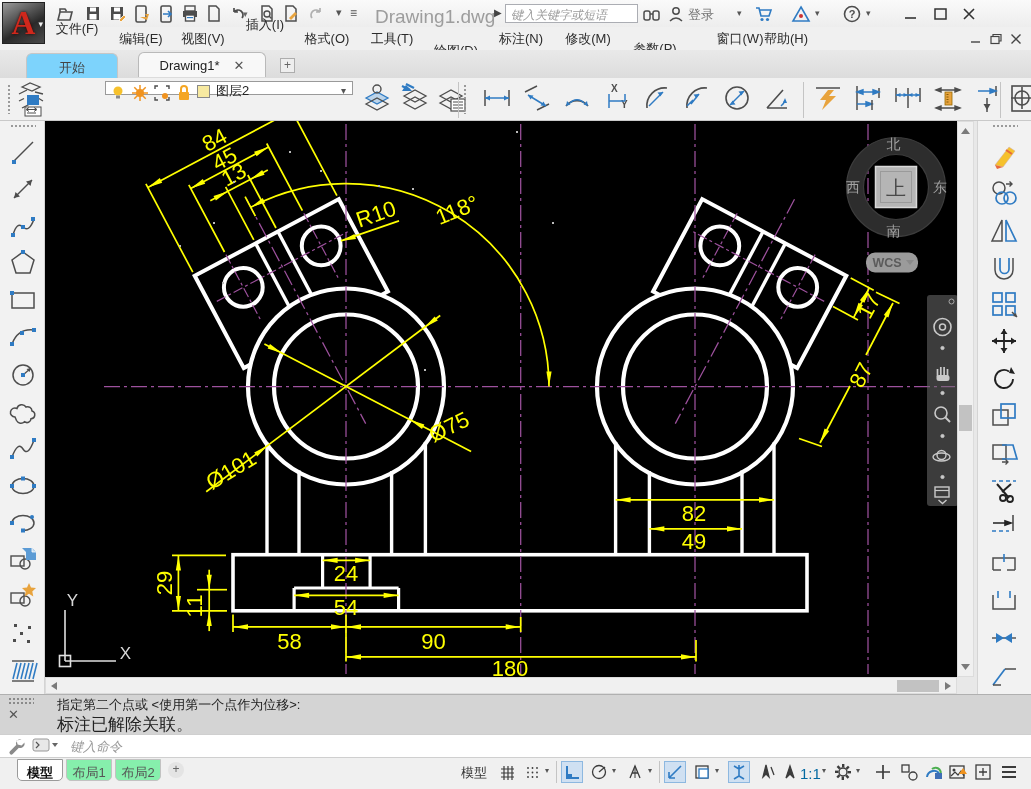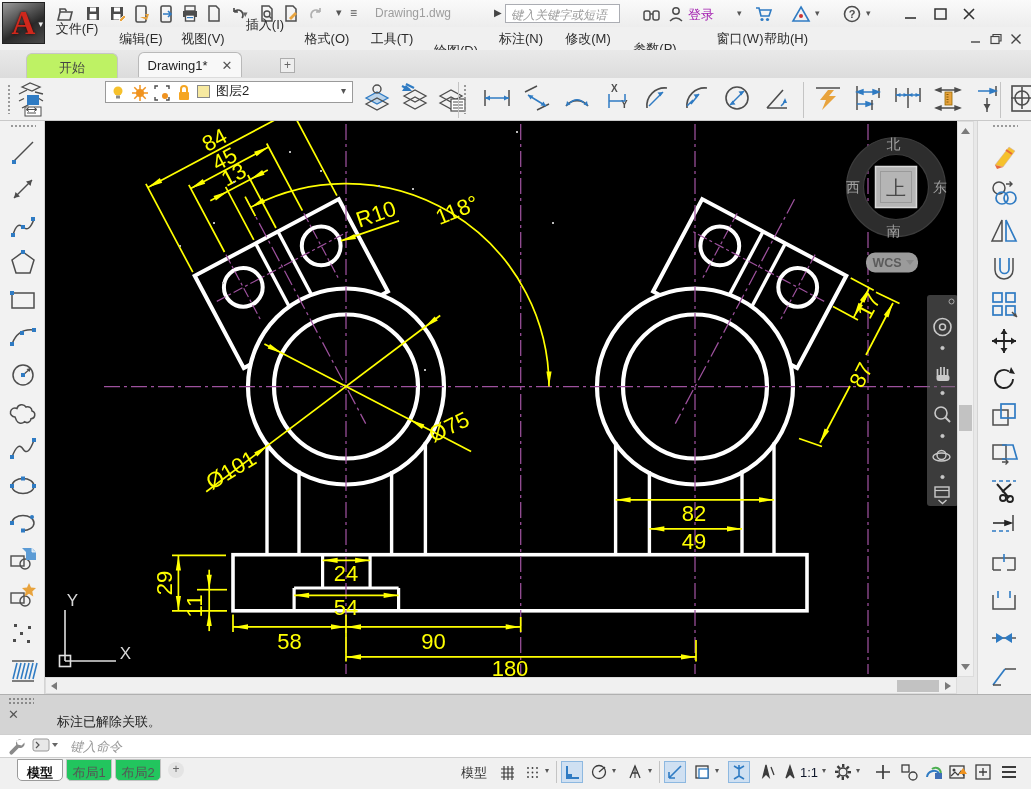--- a/index.html
+++ b/index.html
@@ -1,43 +1,43 @@
 <!DOCTYPE html>
 <html><head><meta charset="utf-8"><style>
 *{margin:0;padding:0;box-sizing:border-box}
 html,body{width:1031px;height:789px;overflow:hidden;font-family:"Liberation Sans",sans-serif;background:#f0f0f0}
 #titlebar{position:absolute;left:0;top:0;width:1031px;height:27px;background:linear-gradient(#fafafa,#ededed)}
 #alogo{position:absolute;left:2px;top:2px;width:43px;height:42px;background:linear-gradient(150deg,#9a9a9a,#2a2a2a 60%,#4a4a4a);border:1px solid #222;z-index:30;text-align:center}
 #alogoA{font-size:33px;font-weight:bold;color:#d0281c;line-height:40px;text-shadow:0 0 3px #300;font-family:"Liberation Serif",serif}
 #alogodn{color:#eee;font-size:9px;position:absolute;right:1px;top:16px}
-#searchbox{position:absolute;left:505px;top:4px;width:115px;height:19px;background:#fff;border:1px solid #abadb3;font-size:12px;font-style:italic;color:#9b9b9b;padding:2px 0 0 5px}
+#searchbox{position:absolute;left:505px;top:4px;width:133px;height:19px;background:#fff;border:1px solid #abadb3;font-size:12px;font-style:italic;color:#9b9b9b;padding:2px 0 0 5px}
 #menubar{position:absolute;left:0;top:27px;width:1031px;height:23px;background:#f0f0f0}
 .mi{position:absolute;width:64px;text-align:center;font-size:13px;color:#2b2b2b}
 #tabbar{position:absolute;left:0;top:50px;width:1031px;height:28px;background:linear-gradient(#e9e9e9,#dcdcdc)}
 .tab{position:absolute;height:25px;font-size:13px;text-align:center;padding-top:5px;border-radius:6px 6px 0 0}
-.tab.inactive{background:#bef264;border:1px solid #c6c6c6;border-bottom:none;color:#444}
+.tab.inactive{background:#7dd3fc;border:1px solid #c6c6c6;border-bottom:none;color:#444}
 .tab.active{background:#f8f8f8;border:1px solid #b9b9b9;border-bottom:none;color:#222}
 #toolbar{position:absolute;left:0;top:78px;width:1031px;height:43px;background:#f1f1f1;border-bottom:1px solid #c9c9c9}
-#layercombo{position:absolute;left:105px;top:81px;width:248px;height:22px;background:#fff;border:1px solid #9a9a9a;display:flex}
+#layercombo{position:absolute;left:105px;top:81px;width:248px;height:14px;background:#fff;border:1px solid #9a9a9a;display:flex}
 #layerswatch{width:13px;height:13px;background:#f7e9a0;border:1px solid #888;margin:3px 0 0 3px;display:inline-block}
 .grip{position:absolute;width:4px;height:30px;background-image:radial-gradient(circle,#9a9a9a 1px,transparent 1.2px);background-size:4px 4px}
 .grip2{position:absolute;width:26px;height:5px;background-image:radial-gradient(circle,#9a9a9a 1px,transparent 1.2px);background-size:4px 4px}
 .grip3{position:absolute;width:26px;height:8px;background-image:radial-gradient(circle,#8a8a8a 1px,transparent 1.2px);background-size:4px 4px}
 .vsep{position:absolute;top:82px;height:36px;width:1px;background:#c4c4c4}
 .vsep2{position:absolute;top:761px;height:22px;width:1px;background:#c4c4c4}
 #mainbg{position:absolute;left:0;top:121px;width:1031px;height:573px;background:#e8e8e8}
 #leftstrip{position:absolute;left:0;top:121px;width:45px;height:573px;background:#f2f2f2;border-right:1px solid #d4d4d4}
 #rightstrip{position:absolute;left:977px;top:121px;width:54px;height:573px;background:#f2f2f2;border-left:1px solid #d4d4d4}
 #canvasbox{position:absolute;left:45px;top:121px;width:912px;height:556px;border-bottom:1px solid #9a9a9a}
 #vscroll{position:absolute;left:957px;top:121px;width:17px;height:556px;background:#f0f0f0;border:1px solid #dcdcdc}
 #hscroll{position:absolute;left:45px;top:677px;width:912px;height:17px;background:#f0f0f0;border:1px solid #dcdcdc}
 #cmdhist{position:absolute;left:0;top:694px;width:1031px;height:40px;background:#d4d4d4;border-top:1px solid #b0b0b0}
 #cmdline{position:absolute;left:0;top:734px;width:1031px;height:23px;background:#fff;border-top:1px solid #cfcfcf}
 #statusbar{position:absolute;left:0;top:757px;width:1031px;height:32px;background:#f0f0f0;border-top:1px solid #cfcfcf}
-.ltab{position:absolute;top:759px;height:22px;font-size:13px;color:#555;text-align:center;padding-top:4px;background:#22c55e;border:1px solid #c2c2c2;border-radius:0 0 5px 5px}
+.ltab{position:absolute;top:759px;height:22px;font-size:13px;color:#555;text-align:center;padding-top:4px;background:#86efac;border:1px solid #c2c2c2;border-radius:0 0 5px 5px}
 .ltab.active2{background:#fff;color:#111;font-weight:bold;border-color:#9a9a9a}
 
 #page{position:absolute;left:0;top:0;width:1031px;height:789px}
 #page > svg{position:absolute}
 </style></head>
 <body>
 <div id="page">
     <div id="titlebar"></div>
 <div id="alogo"><span id="alogoA">A</span><span id="alogodn">▾</span></div>
 <svg style="position:absolute;left:56px;top:4px" width="20" height="20">
@@ -82,33 +82,33 @@
 <svg style="position:absolute;left:282px;top:4px" width="20" height="20">
       <path d="M4 2 H11 L14 5 V17 H4 Z" fill="none" stroke="#4d4d4d" stroke-width="1.5"></path>
       <path d="M7 14 L13 8 L15 10 L9 16 Z" fill="#e8a33d"></path>
     </svg>
 <svg style="position:absolute;left:308px;top:4px" width="20" height="20">
       <path d="M4 14 A5 5 0 0 1 12 8 M12 8 V4 M12 8 H8" fill="none" stroke="#b0b0b0" stroke-width="1.7"></path>
     </svg>
 <span style="position:absolute;left:243px;top:9px;color:#666;font-size:9px">▾</span>
 <span style="position:absolute;left:336px;top:6px;color:#555;font-size:11px">▾</span>
 <span style="position:absolute;left:350px;top:6px;color:#555;font-size:12px">≡</span>
-<div style="position:absolute;left:375px;top:6px;width:100px;color:#9d9d9d;font-size:12px">Drawing1.dwg</div>
+<div style="position:absolute;left:375px;top:6px;width:100px;color:#9d9d9d;font-size:19px">Drawing1.dwg</div>
 <div style="position:absolute;left:494px;top:7px;color:#444;font-size:10px">▶</div>
 <div id="searchbox">键入关键字或短语</div>
 <svg style="position:absolute;left:642px;top:5px" width="20" height="18">
       <rect x="2" y="6" width="6" height="9" rx="2" fill="none" stroke="#4d4d4d" stroke-width="1.5"></rect>
       <rect x="11" y="6" width="6" height="9" rx="2" fill="none" stroke="#4d4d4d" stroke-width="1.5"></rect>
       <path d="M8 9 h3" stroke="#4d4d4d" stroke-width="1.5"></path>
     </svg>
 <svg style="position:absolute;left:666px;top:4px" width="20" height="20">
       <circle cx="10" cy="7" r="3.2" fill="none" stroke="#4d4d4d" stroke-width="1.5"></circle>
       <path d="M4 17 Q10 11 16 17" fill="none" stroke="#4d4d4d" stroke-width="1.5"></path>
     </svg>
-<div style="position:absolute;left:688px;top:6px;font-size:13px;color:#a21caf">登录</div>
+<div style="position:absolute;left:688px;top:6px;font-size:13px;color:#737373">登录</div>
 <span style="position:absolute;left:737px;top:8px;color:#555;font-size:9px">▾</span>
 <svg style="position:absolute;left:753px;top:4px" width="22" height="20">
       <path d="M3 4 H6 L8 12 H16 L18 6 H7" fill="none" stroke="#2f7bc3" stroke-width="1.6"></path>
       <circle cx="9" cy="15.5" r="1.6" fill="#2f7bc3"></circle>
       <circle cx="14.5" cy="15.5" r="1.6" fill="#2f7bc3"></circle>
     </svg>
 <svg style="position:absolute;left:790px;top:4px" width="22" height="20">
       <path d="M11 3 L19 17 H3 Z" fill="none" stroke="#2f7bc3" stroke-width="1.6"></path>
       <circle cx="11" cy="12" r="2" fill="#c33"></circle>
     </svg>
@@ -145,21 +145,21 @@
     </svg>
 <svg style="position:absolute;left:987px;top:32px" width="16" height="14">
       <rect x="4" y="4.5" width="8" height="7" fill="none" stroke="#444" stroke-width="1.2"></rect>
       <path d="M6 4.5 V2.5 H14 V9 H12" fill="none" stroke="#444" stroke-width="1.2"></path>
     </svg>
 <svg style="position:absolute;left:1008px;top:32px" width="16" height="14">
       <path d="M3.5 2.5 L12.5 11.5 M12.5 2.5 L3.5 11.5" stroke="#444" stroke-width="1.4"></path>
     </svg>
 <div id="tabbar"></div>
 <div class="tab inactive" style="left:26px;top:53px;width:92px">开始</div>
-<div class="tab active" style="left:138px;top:52px;width:104px">Drawing1*<span style="margin-left:14px;color:#555;font-weight:normal">✕</span></div>
+<div class="tab active" style="left:138px;top:52px;width:128px">Drawing1*<span style="margin-left:14px;color:#555;font-weight:normal">✕</span></div>
 <div style="position:absolute;left:280px;top:58px;width:15px;height:15px;border:1px solid #adadad;background:#eee;color:#666;font-size:12px;line-height:13px;text-align:center">+</div>
 <div id="toolbar"></div>
 <div class="grip" style="left:7px;top:84px"></div>
 <svg style="position:absolute;left:14px;top:81px" width="34" height="38">
       <path d="M8 6 L16 2 L26 6 L18 10 Z M5 13 L13 9 M21 11 L29 13 M5 20 L10 17.5 M24 17 L29 20 M8 27 L16 23" stroke="#4d4d4d" fill="none" stroke-width="1.3"></path>
       <rect x="13" y="14" width="12" height="10" fill="#2f7bc3"></rect>
       <rect x="11" y="26" width="16" height="9" fill="#fff" stroke="#4d4d4d"></rect>
       <path d="M13 28.5 h9 m-9 3.5 h9 m-2-5.5 l3 2 l-3 2 m-5-4 l-3 2 l3 2" stroke="#4d4d4d" stroke-width="1" fill="none"></path>
     </svg>
 <div id="layercombo">
@@ -647,21 +647,22 @@
 <svg style="position:absolute;left:47px;top:679px" width="14" height="14">
       <path d="M4 7 L10 3 V11 Z" fill="#7a7a7a"></path>
     </svg>
 <svg style="position:absolute;left:941px;top:679px" width="14" height="14">
       <path d="M10 7 L4 3 V11 Z" fill="#7a7a7a"></path>
     </svg>
 <div style="position:absolute;left:897px;top:680px;width:42px;height:12px;background:#c2c2c2"></div>
 <div id="cmdhist"></div>
 <div class="grip3" style="left:8px;top:697px"></div>
 <div style="position:absolute;left:8px;top:707px;color:#555;font-size:13px">✕</div>
-<div style="position:absolute;left:57px;top:713px;font-size:13px;color:#222">标注已解除关联。</div>
+<div style="position:absolute;left:57px;top:696px;font-size:13px;color:#222">指定第二个点或 &lt;使用第一个点作为位移&gt;:</div>
+<div style="position:absolute;left:57px;top:713px;font-size:17px;color:#222">标注已解除关联。</div>
 <div id="cmdline"></div>
 <svg style="position:absolute;left:6px;top:737px" width="20" height="20">
       <path d="M15.5 2.5 a4.4 4.4 0 0 0 -5.3 5.6 L4 14.3 a1.9 1.9 0 0 0 2.7 2.7 L12.9 10.8 a4.4 4.4 0 0 0 5.6 -5.3 L15.6 8.4 L11.6 7.4 L10.6 3.4 Z" fill="#8a8a8a"></path>
     </svg>
 <svg style="position:absolute;left:32px;top:738px" width="26" height="15">
       <rect x="1" y="1" width="16" height="12" rx="2" fill="#e8e8e8" stroke="#999"></rect>
       <path d="M4 4 l3 3 l-3 3" fill="none" stroke="#555" stroke-width="1.2"></path>
       <path d="M20 5 l6 0 l-3 4 Z" fill="#666"></path>
     </svg>
 <div style="position:absolute;left:70px;top:738px;font-size:13px;color:#9a9a9a;font-style:italic">键入命令</div>
@@ -722,21 +723,21 @@
       <path d="M11 4 L11 15 M11 15 L6 18 M11 15 L16 18 M11 8 L6 5 M11 8 L16 5" stroke="#2f7bc3" stroke-width="1.6" fill="none"></path>
     </svg>
 <div style="position:absolute;left:755px;top:761px;width:22px;height:22px;"></div>
     <svg style="position:absolute;left:755px;top:761px" width="22" height="22">
       <path d="M11 4 L8 16 L11 13 L14 16 Z M16 6 L19 14" stroke="#3c3c3c" stroke-width="1.3" fill="#3c3c3c"></path>
     </svg>
 <div style="position:absolute;left:779px;top:761px;width:22px;height:22px;"></div>
     <svg style="position:absolute;left:779px;top:761px" width="22" height="22">
       <path d="M11 5 L7 17 L11 13 L15 17 Z" stroke="#3c3c3c" stroke-width="1.3" fill="#3c3c3c"></path>
     </svg>
-<div style="position:absolute;left:800px;top:765px;font-size:13px;color:#0f172a">1:1</div>
+<div style="position:absolute;left:800px;top:765px;font-size:15px;color:#0369a1">1:1</div>
 <span style="position:absolute;left:822px;top:766px;color:#555;font-size:8px">▾</span>
 <div style="position:absolute;left:832px;top:761px;width:22px;height:22px;"></div>
     <svg style="position:absolute;left:832px;top:761px" width="22" height="22">
       <circle cx="11" cy="11" r="4" fill="none" stroke="#3c3c3c" stroke-width="1.4"></circle>
       <rect x="10" y="3" width="2.4" height="3.4" fill="#3c3c3c" transform="rotate(0 11 11)"></rect>
       <rect x="10" y="3" width="2.4" height="3.4" fill="#3c3c3c" transform="rotate(45 11 11)"></rect>
       <rect x="10" y="3" width="2.4" height="3.4" fill="#3c3c3c" transform="rotate(90 11 11)"></rect>
       <rect x="10" y="3" width="2.4" height="3.4" fill="#3c3c3c" transform="rotate(135 11 11)"></rect>
       <rect x="10" y="3" width="2.4" height="3.4" fill="#3c3c3c" transform="rotate(180 11 11)"></rect>
       <rect x="10" y="3" width="2.4" height="3.4" fill="#3c3c3c" transform="rotate(225 11 11)"></rect>

